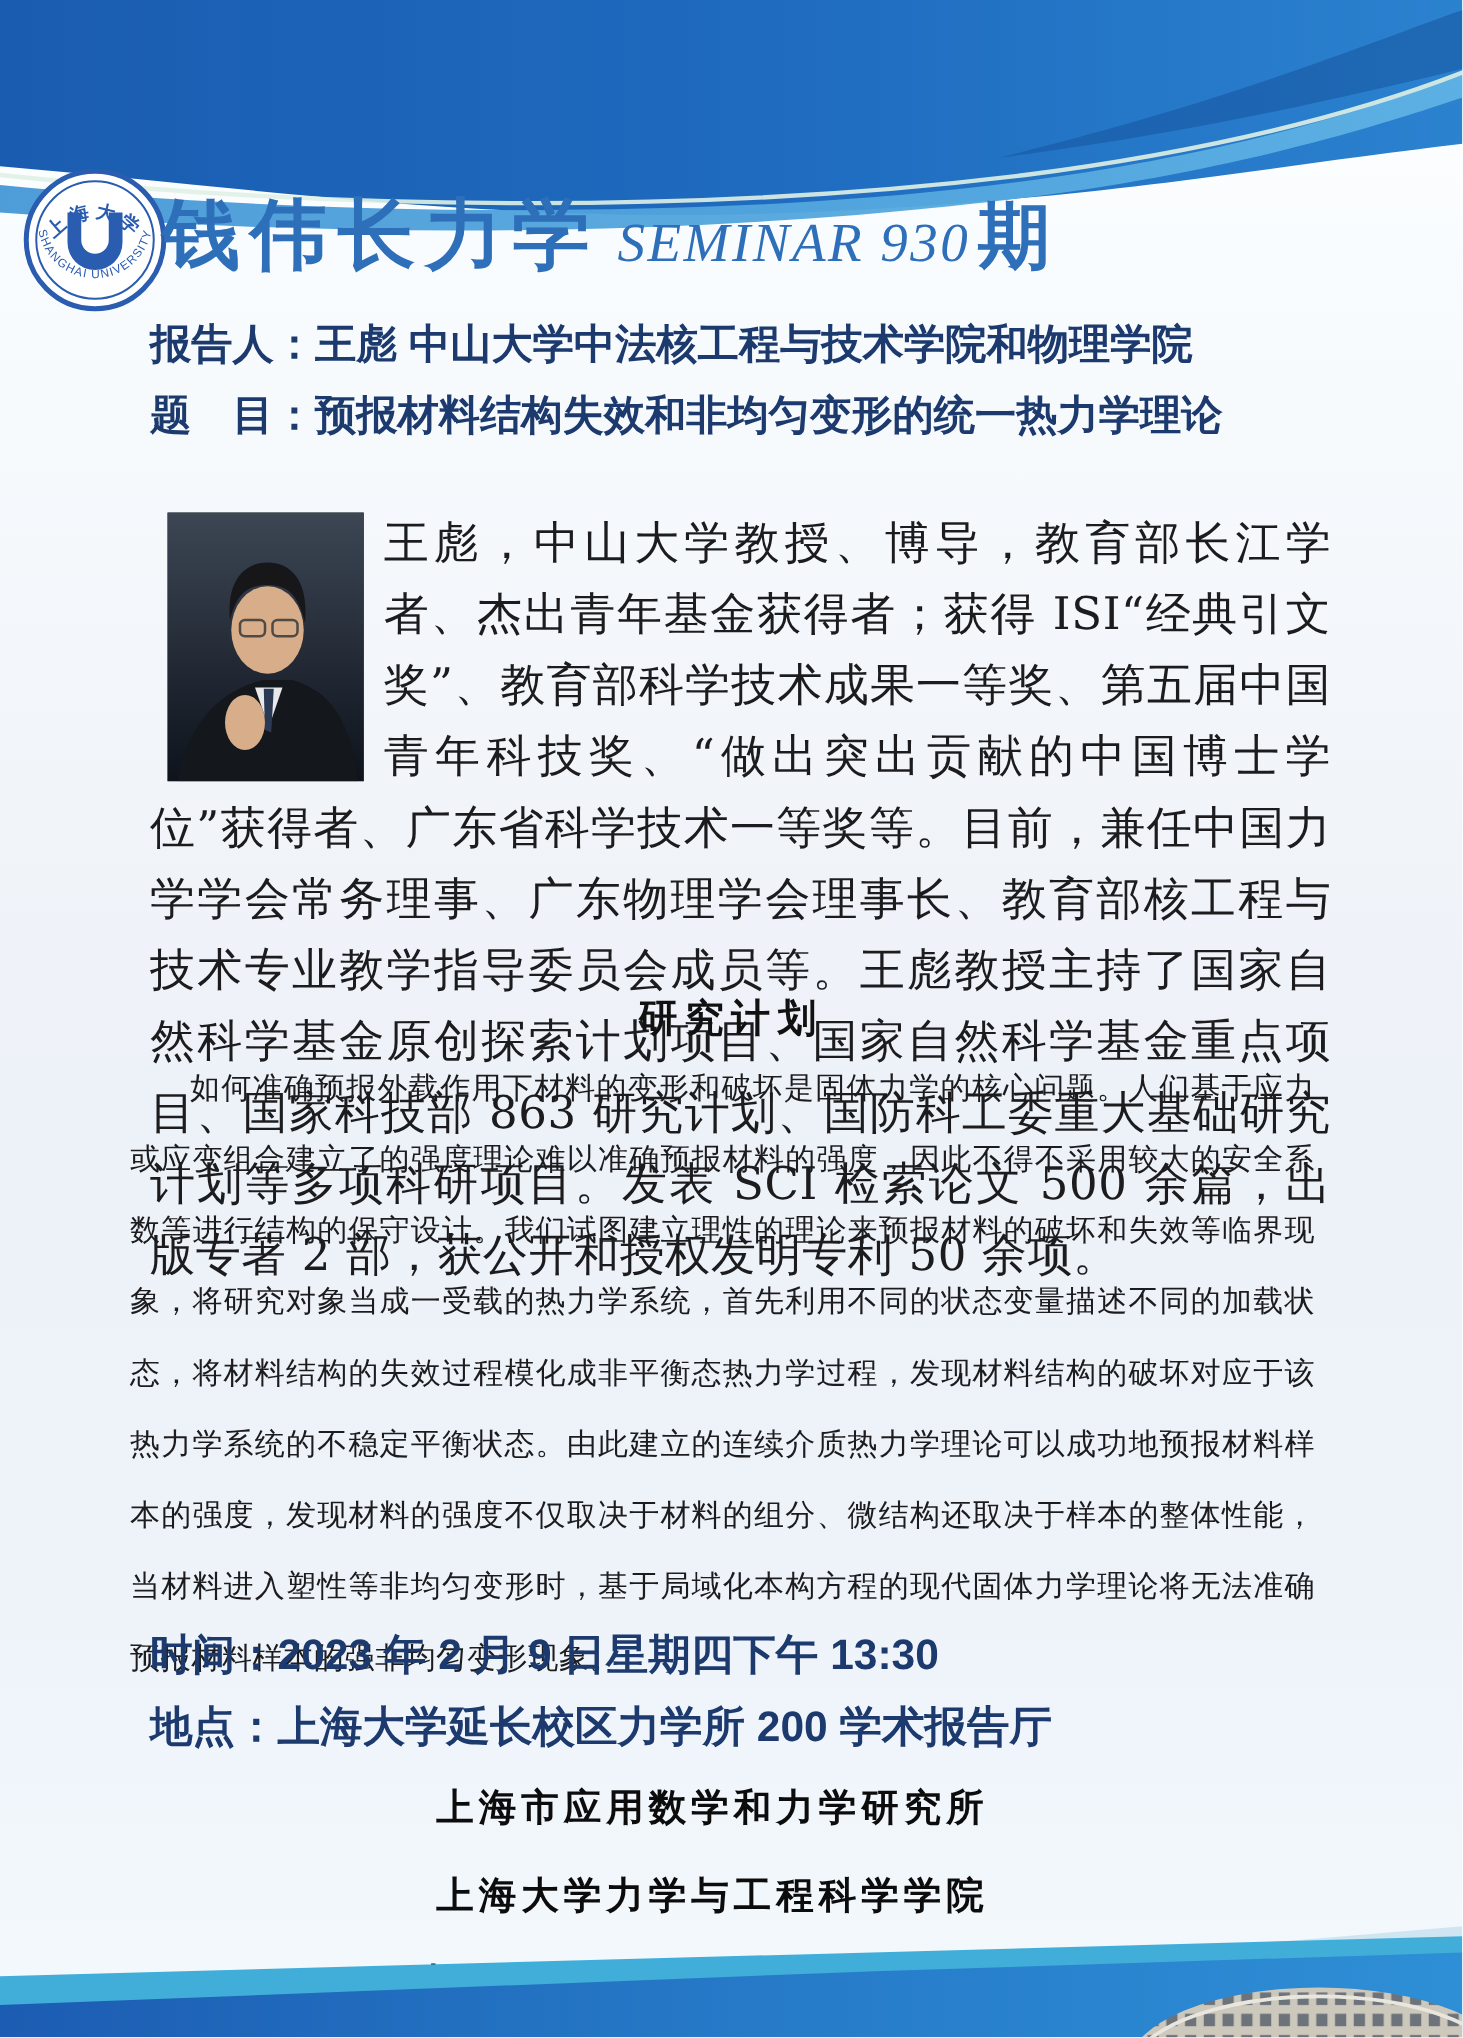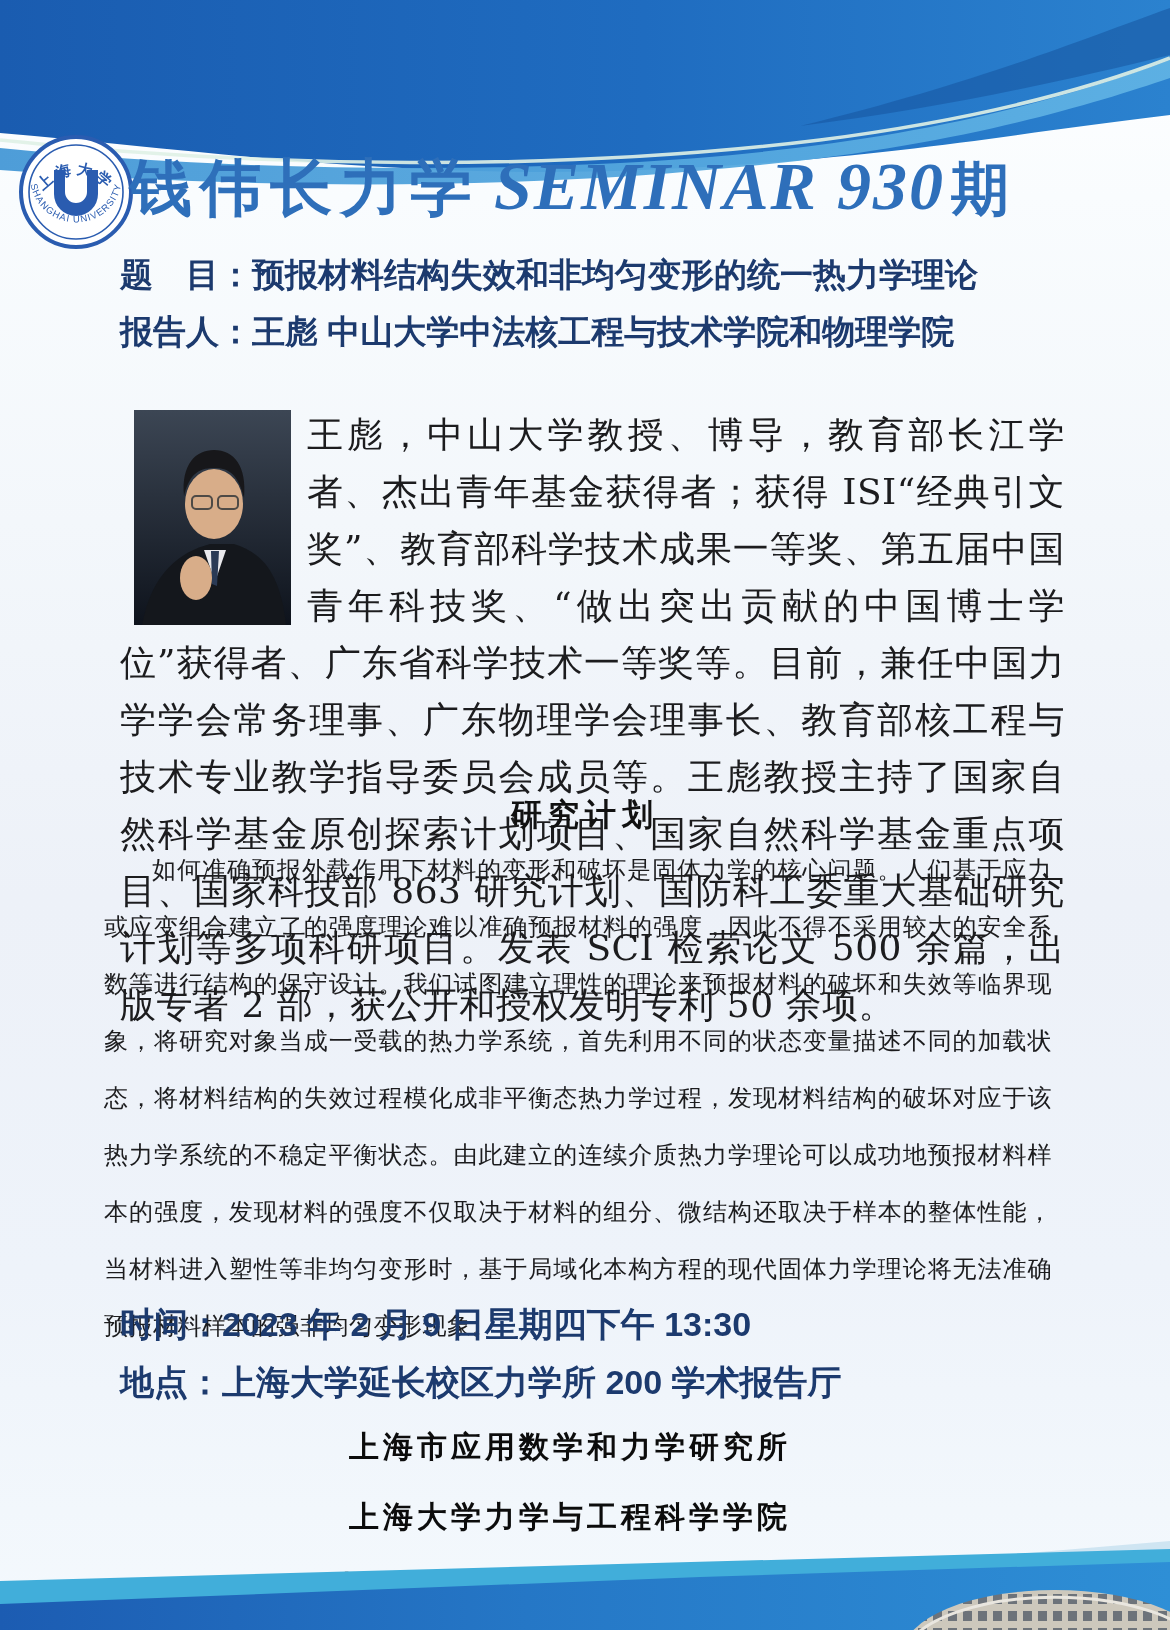--- a/index.html
+++ b/index.html
@@ -13,21 +13,21 @@
   .header-waves { position:absolute; top:0; left:0; }
   .footer-bands { position:absolute; bottom:0; left:0; }
   .logo { position:absolute; top:126px; left:16px; width:120px; height:132px; }
   .main-title {
     position:absolute; top:146px; left:130px; width:930px;
     white-space:nowrap; color:#2e6fba;
     font-family:"Liberation Sans","DejaVu Sans",sans-serif;
   }
   .main-title .cn { font-size:62px; font-weight:bold; letter-spacing:8px;
     font-family:"DejaVu Serif","Liberation Serif",serif; }
-  .main-title .en { font-size:68px; font-weight:bold; font-style:italic;
+  .main-title .en { font-size:44px; font-weight:normal; font-style:italic;
     font-family:"Liberation Serif","DejaVu Serif",serif; letter-spacing:2px; margin-left:14px;}
   .main-title .cn-tail { font-size:58px; font-weight:bold;
     font-family:"DejaVu Serif","Liberation Serif",serif; margin-left:6px;}
   .meta {
     position:absolute; top:246px; left:120px; width:945px;
     font-family:"Liberation Sans","DejaVu Sans",sans-serif;
     font-weight:bold; color:#1c3a6e; font-size:33px; line-height:57px;
   }
   .section-heading {
     position:absolute; left:0; width:1170px; text-align:center;
@@ -96,22 +96,22 @@
     <text font-size="9.5" fill="#2a5cb0" font-family="'Liberation Sans',sans-serif" letter-spacing="1">
       <textPath href="#arcBottom" startOffset="50%" text-anchor="middle">SHANGHAI UNIVERSITY</textPath>
     </text>
   </svg>
 
   <div class="main-title">
     <span class="cn">钱伟长力学</span><span class="en">SEMINAR 930</span><span class="cn-tail">期</span>
   </div>
 
   <div class="meta">
+    <div><span>报告人：</span><span>王彪  中山大学中法核工程与技术学院和物理学院</span></div>
     <div><span>题　目：</span><span>预报材料结构失效和非均匀变形的统一热力学理论</span></div>
-    <div><span>报告人：</span><span>王彪  中山大学中法核工程与技术学院和物理学院</span></div>
   </div>
 
 
   <div class="bio-block">
     <svg class="portrait" viewBox="0 0 157 215">
       <defs>
         <linearGradient id="pg" x1="0" y1="0" x2="0" y2="1">
           <stop offset="0" stop-color="#3c4654"></stop>
           <stop offset="1" stop-color="#0e131c"></stop>
         </linearGradient>

